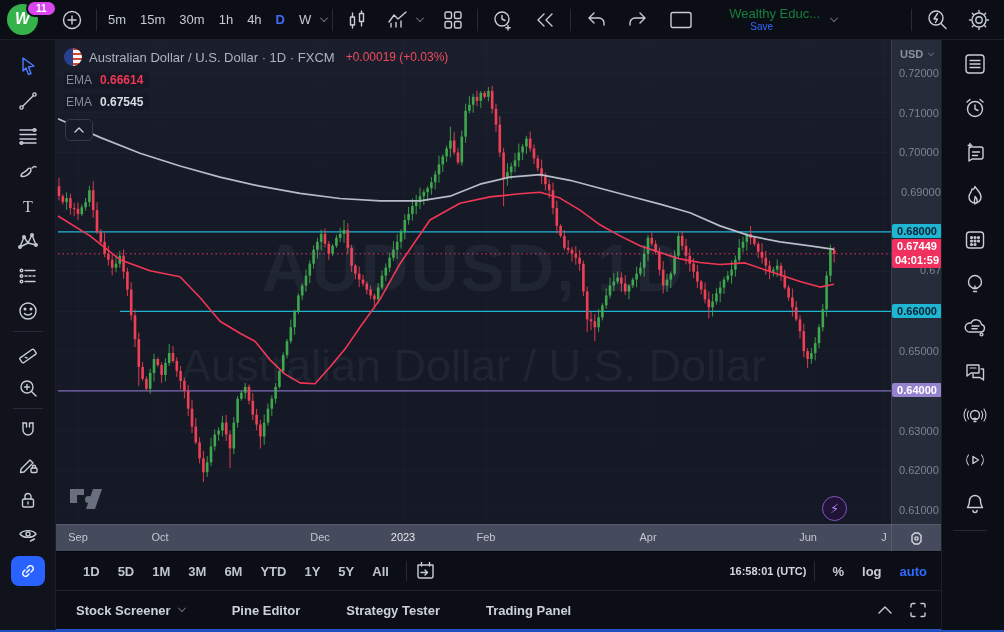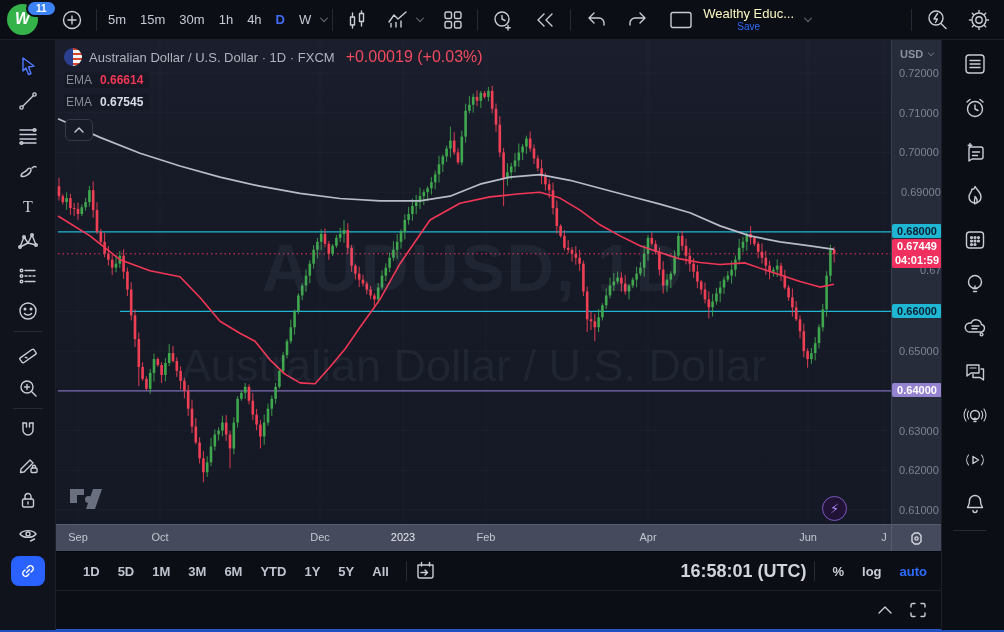--- a/index.html
+++ b/index.html
@@ -8,29 +8,29 @@
   .app { position:absolute; inset:0; }
 
   
   .topbar { position:absolute; left:0; top:0; width:1004px; height:40px; background:#0c0e15;
     border-bottom:1px solid #1c202b; display:flex; align-items:center; color:#d1d4dc; z-index:30;}
   .logo-wrap { position:relative; width:52px; height:40px; flex:0 0 auto;}
   .logo { position:absolute; left:7px; top:4px; width:31px; height:31px; border-radius:50%;
     background:#35b24a; color:#fff; font-weight:bold; font-style:italic; font-size:16px;
     display:flex; align-items:center; justify-content:center; }
   .badge { position:absolute; left:26px; top:0px; min-width:18px; height:17px; border-radius:9px;
-    background:#3b82f6; color:#fff; font-size:10px; font-weight:bold; display:flex; align-items:center;
+    background:#d946ef; color:#fff; font-size:10px; font-weight:bold; display:flex; align-items:center;
     justify-content:center; padding:0 8px; border:2px solid #0c0e15;}
   .tb-item { display:flex; align-items:center; gap:6px; padding:0 9px; height:40px; cursor:pointer; }
   .symbol-name { font-size:14px; font-weight:bold; color:#e8eaf0; letter-spacing:.2px; }
   .tb-divider { width:1px; height:22px; background:#262a36; margin:0 4px; flex:0 0 auto;}
   .tf { font-size:13px; color:#c6cad4; padding:0 7px; cursor:pointer; line-height:40px; }
   .tf.active { color:#3f6cf6; font-weight:bold; }
   .layout-name { display:flex; flex-direction:column; align-items:center; line-height:1.1; cursor:pointer;}
-  .layout-name .nm { font-size:13px; color:#fef9c3; }
+  .layout-name .nm { font-size:13px; color:#15803d;margin-left:26px; }
   .layout-name .sv { font-size:10px; color:#2e6bff; }
   .spacer { flex:1; }
 
   
   .left-toolbar { position:absolute; left:0; top:40px; width:56px; height:592px; background:#10131c;
     border-right:1px solid #1c202b; display:flex; flex-direction:column; align-items:center; z-index:20;}
   .lt-btn { width:38px; height:35px; display:flex; align-items:center; justify-content:center; cursor:pointer; flex:0 0 auto;}
   .lt-sep { width:30px; height:1px; background:#262a36; margin:3px 0; }
   .lt-btn.sel-blue { background:#2962ff; border-radius:8px; width:34px; height:30px; margin-top:4px;}
 
@@ -67,42 +67,42 @@
   .pa-float.current { background:#f0305f; color:#fff; line-height:1.25; }
   .watermark { position:absolute; left:0; width:835px; text-align:center; color:rgba(176,188,214,0.07);
     pointer-events:none; z-index:1; }
   .wm1 { top:190px; font-size:66px; font-weight:bold; letter-spacing:2px;}
   .wm2 { top:300px; font-size:45px; font-weight:normal; }
   .legend { position:absolute; left:8px; top:8px; z-index:8; }
   .legend-row1 { display:flex; align-items:center; gap:7px; font-size:13px; color:#aeb3bf; cursor:pointer;}
   .flag { width:18px; height:18px; border-radius:50%; overflow:hidden; flex:0 0 auto;
     background:linear-gradient(90deg,#2b3f8f 0 50%, transparent 50%),
       repeating-linear-gradient(180deg,#d8442e 0 2.5px,#f5f6f8 2.5px 5px); }
-  .chg { color:#f04a5e; font-size:16px; margin-left:4px;}
+  .chg { color:#f04a5e; font-size:12px; margin-left:4px;}
   .legend-ind { margin-top:6px; display:flex; align-items:center; gap:8px; font-size:12px;
     color:#868c9a; background:rgba(17,20,30,.45); width:max-content; padding:1px 6px 1px 2px; cursor:pointer;}
   .collapse-btn { position:absolute; left:9px; top:79px; width:28px; height:22px; background:#171b27;
     border:1px solid #343a49; border-radius:5px; display:flex; align-items:center; justify-content:center;
     cursor:pointer; z-index:8;}
   .tv-logo { position:absolute; left:13px; top:448px; z-index:7; cursor:pointer; opacity:.85;}
   .bolt-btn { position:absolute; left:766px; top:456px; width:25px; height:25px; border-radius:50%;
     background:#201335; border:1.5px solid #7e57c2; color:#b388ff; display:flex; align-items:center;
     justify-content:center; z-index:7; cursor:pointer; font-size:13px;}
 
   .time-axis { position:relative; width:885px; height:27px; background:#454a5c; border-top:1px solid #565b6d; }
   .ta-label { position:absolute; top:6px; font-size:11px; color:#c3c7d1; transform:translateX(-50%);}
   .ta-label.year { color:#e6e8ee; }
   .ta-corner { position:absolute; right:0; top:0; width:50px; height:27px; border-left:1px solid #565b6d;
     display:flex; align-items:center; justify-content:center; cursor:pointer;}
 
   .range-toolbar { position:relative; width:885px; height:39px; background:#0c0e15; border-top:1px solid #060810;
     display:flex; align-items:center; color:#c9cdd6; font-size:13px; padding-left:18px;}
   .rng { padding:0 9px; cursor:pointer; font-weight:bold; color:#bfc4cf;}
   .rt-div { width:1px; height:20px; background:#262a36; margin:0 8px;}
-  .clock { margin-left:auto; font-size:18px; font-weight:bold; color:#d1d4dc; cursor:pointer;}
+  .clock { margin-left:auto; font-size:11px; font-weight:bold; color:#d1d4dc; cursor:pointer;}
   .rt-right { display:flex; align-items:center; }
   .rt-opt { padding:0 9px; font-weight:bold; cursor:pointer; }
   .rt-opt.blue { color:#2e6bff; }
 
   .bottom-panel { position:relative; width:885px; height:39px; background:#0c0e15; border-top:1px solid #1c202b;
     display:flex; align-items:center; padding-left:20px; color:#d1d4dc; font-size:13px;}
   .bp-tab { display:flex; align-items:center; gap:7px; margin-right:46px; cursor:pointer; font-weight:bold; color:#cdd1da;}
   .bp-icons { margin-left:auto; display:flex; align-items:center; gap:16px; padding-right:14px;}
   .blue-strip { width:885px; height:2px; background:#2456c8; }
   .blue-strip-full { position:absolute; left:0; bottom:0; width:1004px; height:2px; background:#2050c0; z-index:40;}
@@ -967,20 +967,35 @@
       <div class="clock">16:58:01 (UTC)</div>
       <div class="rt-right">
         <div class="rt-div"></div>
         <span class="rt-opt">%</span>
         <span class="rt-opt">log</span>
         <span class="rt-opt blue" style="padding-right:14px;">auto</span>
       </div>
     </div>
 
     <div class="bottom-panel">
+      <div id="bp-tabs" style="display:flex;align-items:center;">
+          <div class="bp-tab">
+            <span>Stock Screener</span>
+            <span class="caret"></span>
+          </div>
+          <div class="bp-tab">
+            <span>Pine Editor</span>
+          </div>
+          <div class="bp-tab">
+            <span>Strategy Tester</span>
+          </div>
+          <div class="bp-tab">
+            <span>Trading Panel</span>
+          </div>
+        </div>
       <div class="bp-icons">
         <svg class="lineic" width="16" height="10" viewBox="0 0 16 10">
             <polyline points="2,8 8,2 14,8"></polyline>
           </svg>
         <svg class="lineic" width="18" height="16" viewBox="0 0 18 16">
           <path d="M2 5 V3 a1.5 1.5 0 0 1 1.5 -1.5 H6 M12 1.5 h2.5 A1.5 1.5 0 0 1 16 3 v2 M16 11 v2 a1.5 1.5 0 0 1 -1.5 1.5 H12 M6 14.5 H3.5 A1.5 1.5 0 0 1 2 13 v-2"></path>
           </svg>
       </div>
     </div>
     <div class="blue-strip"></div>

